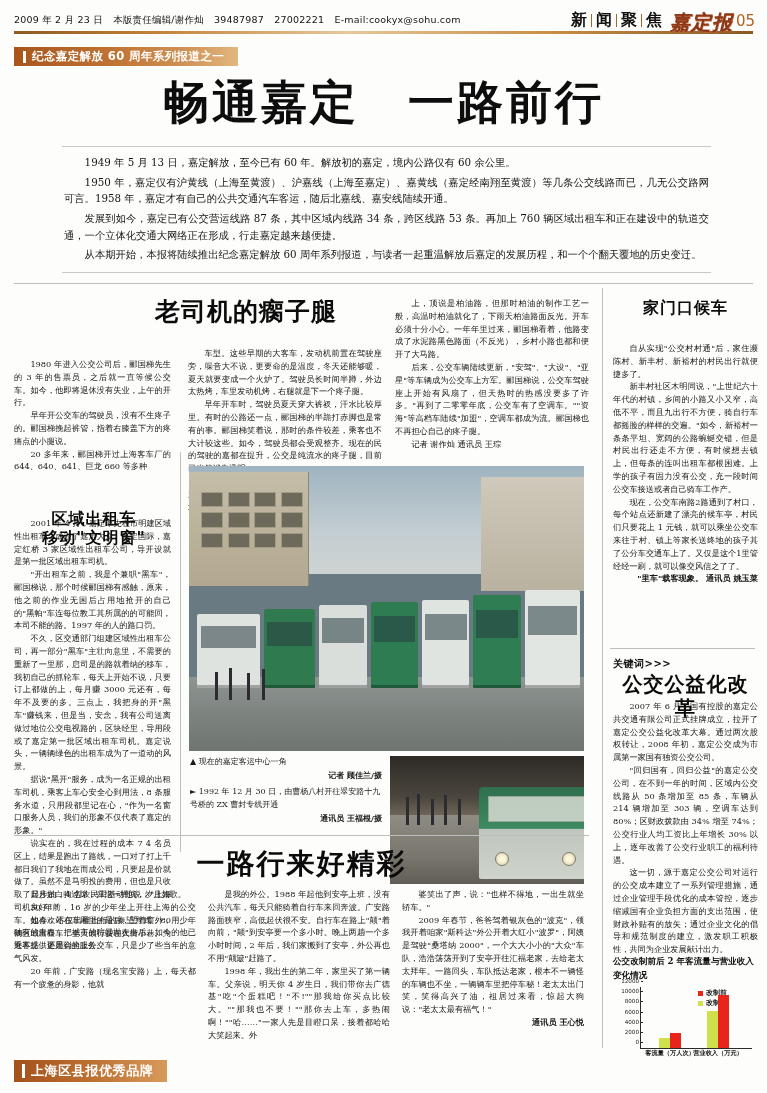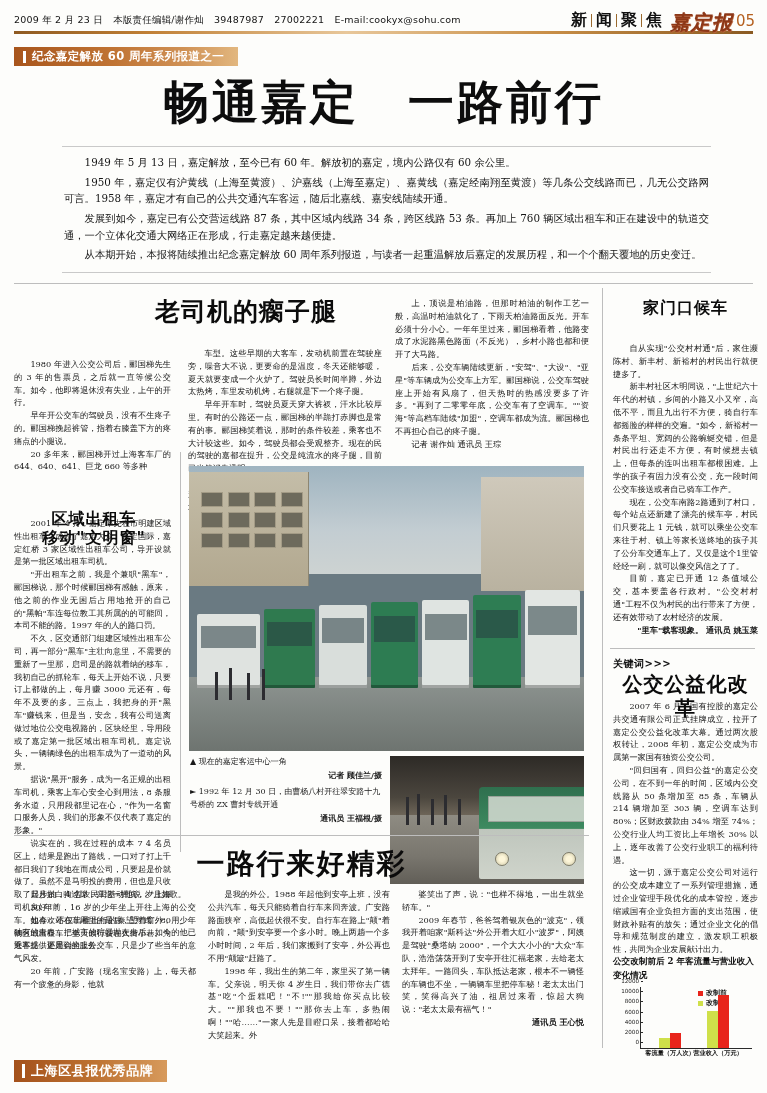--- a/index.html
+++ b/index.html
@@ -569,21 +569,20 @@
     <span>1992 年 12 月 30 日，由曹杨八村开往翠安路十九号桥的 ZX 曹封专线开通</span>
     <span class="credit">通讯员 王福根/摄</span>
   </div>
 
   <div class="sec-head h2" style="left:613px; top:298px; width:145px; text-align:center;">家门口候车</div>
 
   <div class="col" style="left:613px; top:342px; width:145px;">
     <p>自从实现"公交村村通"后，家住濒陈村、新丰村、新裕村的村民出行就便捷多了。</p>
     <p>新丰村社区木明同说，"上世纪六十年代的村镇，乡间的小路又小又窄，高低不平，而且九出行不方便，骑自行车都摇脸的样样的交遍。"如今，新裕村一条条平坦、宽阔的公路蜿蜒交错，但是村民出行还走不方便，有时候想去镇上，但每条的连叫出租车都根困难。上学的孩子有固力没有公交，充一段时间公交车接送或者自己骑车工作产。</p>
     <p>现在，公交车南路2路通到了村口，每个站点还新建了漂亮的候车亭，村民们只要花上 1 元钱，就可以乘坐公交车来往于村、镇上等家长送终地的孩子其了公分车交通车上了。又仅是这个1里管经经一刷，就可以像交风信之了了。</p>
-    <p>目前，嘉定已开通 12 条值域公交，基本要盖各行政村。"公交村村通"工程不仅为村民的出行带来了方便，还有效带动了农村经济的发展。</p>
     <p class="byline">"里车"载客现象。 通讯员 姚玉菜</p>
   </div>
 
   <div class="hrule" style="left:610px; top:648px; width:145px;"></div>
   <div class="kw-label" style="left:613px; top:657px;">关键词&gt;&gt;&gt;</div>
   <div class="sec-head h3" style="left:613px; top:672px; width:145px; text-align:center; font-size:20px;">公交公益化改革</div>
 
   <div class="col" style="left:613px; top:700px; width:145px;">
     <p>2007 年 6 月，国有控股的嘉定公共交通有限公司正式挂牌成立，拉开了嘉定公交公益化改革大幕。通过两次股权转让，2008 年初，嘉定公交成为市属第一家国有独资公交公司。</p>
     <p>"回归国有，回归公益"的嘉定公交公司，在不到一年的时间，区域内公交线路从 50 条增加至 85 条，车辆从 214 辆增加至 303 辆，空调车达到 80%；区财政拨款由 34% 增至 74%；公交行业人均工资比上年增长 30% 以上，逐年改善了公交行业职工的福利待遇。</p>

